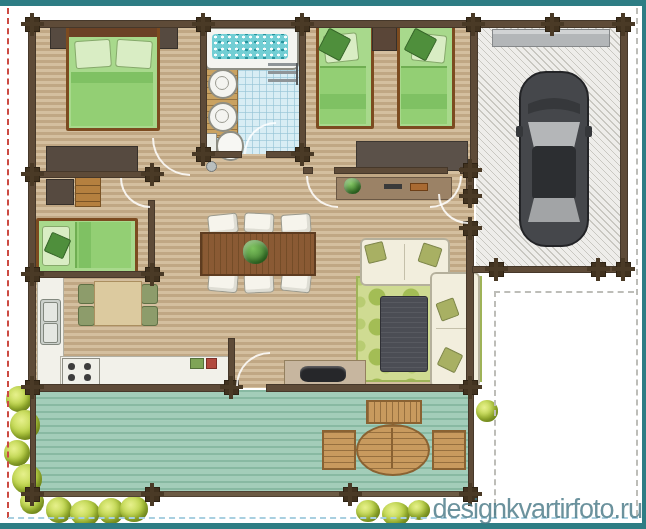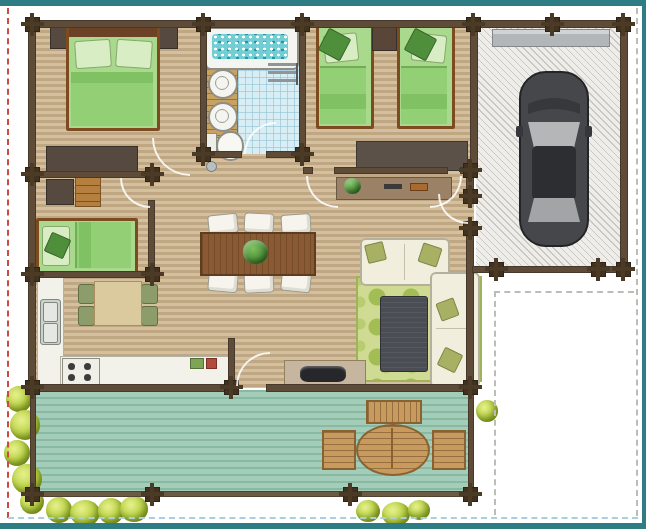--- a/index.html
+++ b/index.html
@@ -262,14 +262,15 @@
   <div class="abs dash" style="left:7px;top:8px;height:510px;border-left:2px dashed var(--boundary-red,#cc4a42);"></div>
   <div class="abs dash" style="left:8px;top:517px;width:630px;border-top:2px dashed var(--boundary-blue,#a8cfe0);"></div>
   <div class="abs dash" style="left:636px;top:8px;height:508px;border-left:2px dashed var(--boundary-gray,#bdbdb8);"></div>
   <div class="abs dash" style="left:494px;top:291px;width:140px;border-top:2px dashed var(--boundary-gray,#bdbdb8);"></div>
   <div class="abs dash" style="left:494px;top:291px;height:224px;border-left:2px dashed var(--boundary-gray,#bdbdb8);"></div>
 
   <div class="abs strip" style="left:0;top:0;width:646px;height:6px;"></div>
   <div class="abs strip" style="left:0;top:523px;width:646px;height:6px;"></div>
   <div class="abs strip" style="left:642px;top:0;width:4px;height:529px;"></div>
 
+  <div id="watermark" class="abs" style="right:4px;bottom:4px;">designkvartirfoto.ru</div>
 
 </div>
 
 </body></html>

